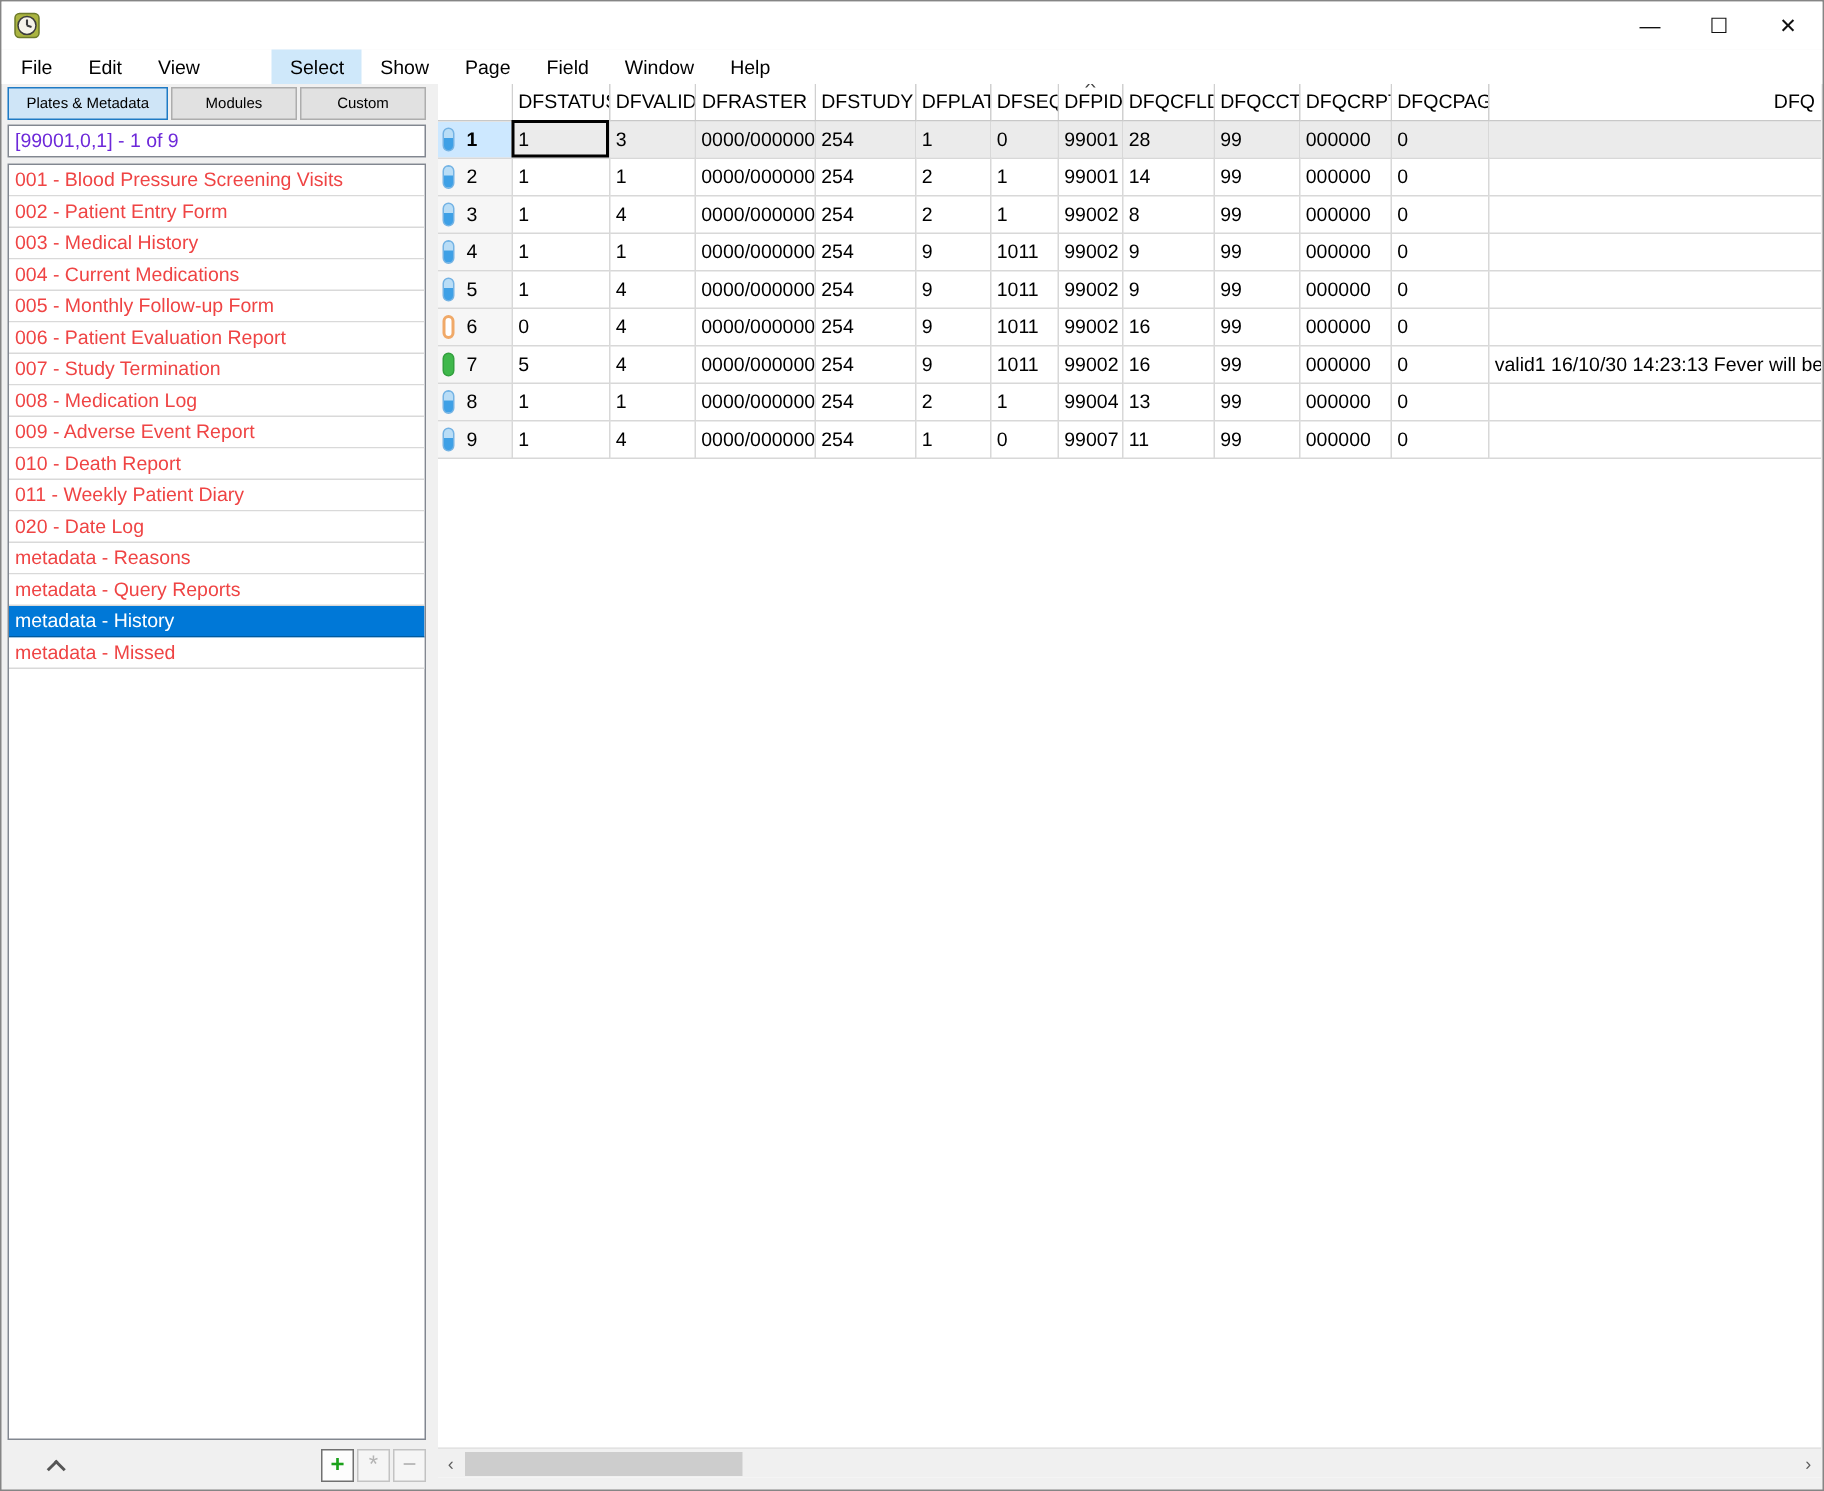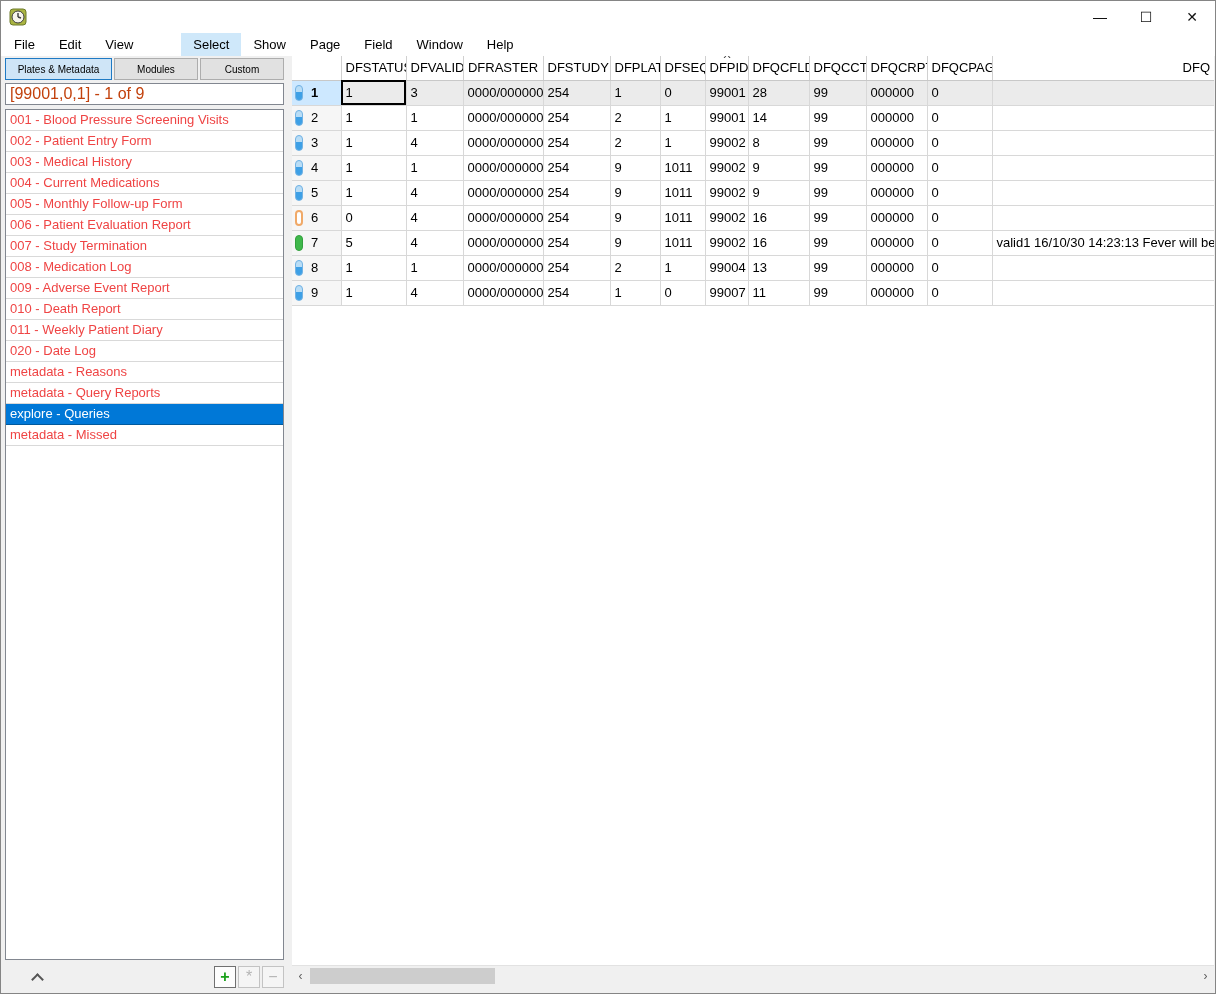--- a/index.html
+++ b/index.html
@@ -24,21 +24,21 @@
   .menu-item.active { background:#cfe8fa;margin-left:36px; }
 
   
   .sidebar { position:absolute; left:4px; top:57px; width:279px; bottom:2px; }
   .tabs { display:flex; gap:2px; height:22px; }
   .tab { flex:1; border:1px solid #adadad; background:#e1e1e1; font-size:10px;
          display:flex; align-items:center; justify-content:center; color:#000; white-space:nowrap; }
   .tab.first { flex:1.28; }
   .tab.active { background:#cfe5f7; border-color:#1f7ac4; }
   .statusbox { position:absolute; top:25px; left:0; right:0; height:22px; background:#fff;
-               border:1px solid #828790; font-size:16px; line-height:20px; padding-left:4px; color:#c2410c; }
+               border:1px solid #828790; font-size:13px; line-height:20px; padding-left:4px; color:#6d28d9; }
   .platelist { position:absolute; top:51px; left:0; right:0; bottom:31px; background:#fff;
                border:1px solid #828790; overflow:hidden; }
   .plate-item { height:21px; line-height:20px; font-size:13px; padding-left:4px; color:#ef4444;
                 background:#fff; border-bottom:1px solid #d9d9d9; white-space:nowrap; overflow:hidden; }
   .plate-item.selected { background:#0078d7; color:#fff; border-bottom-color:#005a9e; }
   .sidebar-footer { position:absolute; left:0; right:0; bottom:0; height:28px;
                     display:flex; align-items:center; }
   .chev-up { width:10px; height:10px; margin-left:28px; position:relative; }
   .chev-up::before { content:""; position:absolute; left:0; top:3px; width:7px; height:7px;
                      border-left:2px solid #555; border-top:2px solid #555; transform:rotate(45deg); }
@@ -131,21 +131,21 @@
         <div class="plate-item">005 - Monthly Follow-up Form</div>
         <div class="plate-item">006 - Patient Evaluation Report</div>
         <div class="plate-item">007 - Study Termination</div>
         <div class="plate-item">008 - Medication Log</div>
         <div class="plate-item">009 - Adverse Event Report</div>
         <div class="plate-item">010 - Death Report</div>
         <div class="plate-item">011 - Weekly Patient Diary</div>
         <div class="plate-item">020 - Date Log</div>
         <div class="plate-item">metadata - Reasons</div>
         <div class="plate-item">metadata - Query Reports</div>
-        <div class="plate-item selected">explore - Queries</div>
+        <div class="plate-item selected">metadata - History</div>
         <div class="plate-item">metadata - Missed</div>
       </div>
     <div class="sidebar-footer">
       <span class="chev-up"></span>
       <div class="footer-btns">
         <span class="fbtn add">+</span>
         <span class="fbtn disabled">*</span>
         <span class="fbtn disabled">−</span>
       </div>
     </div>

